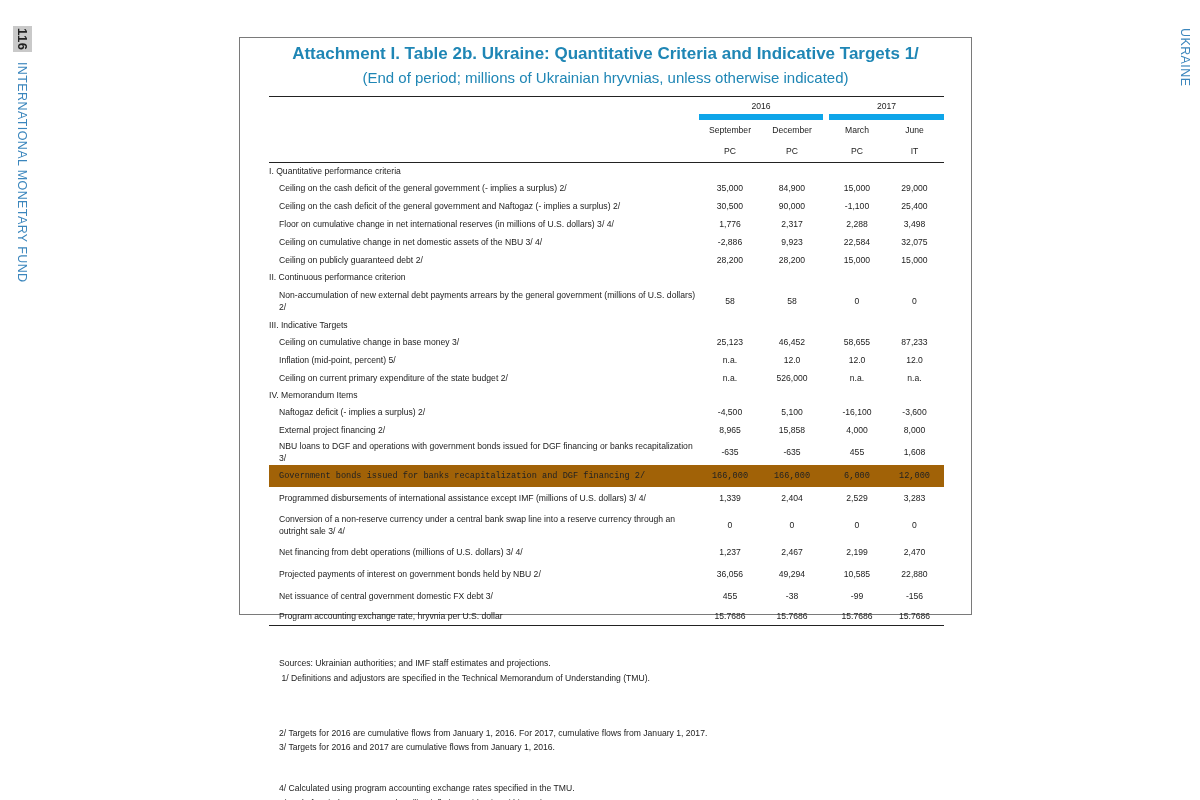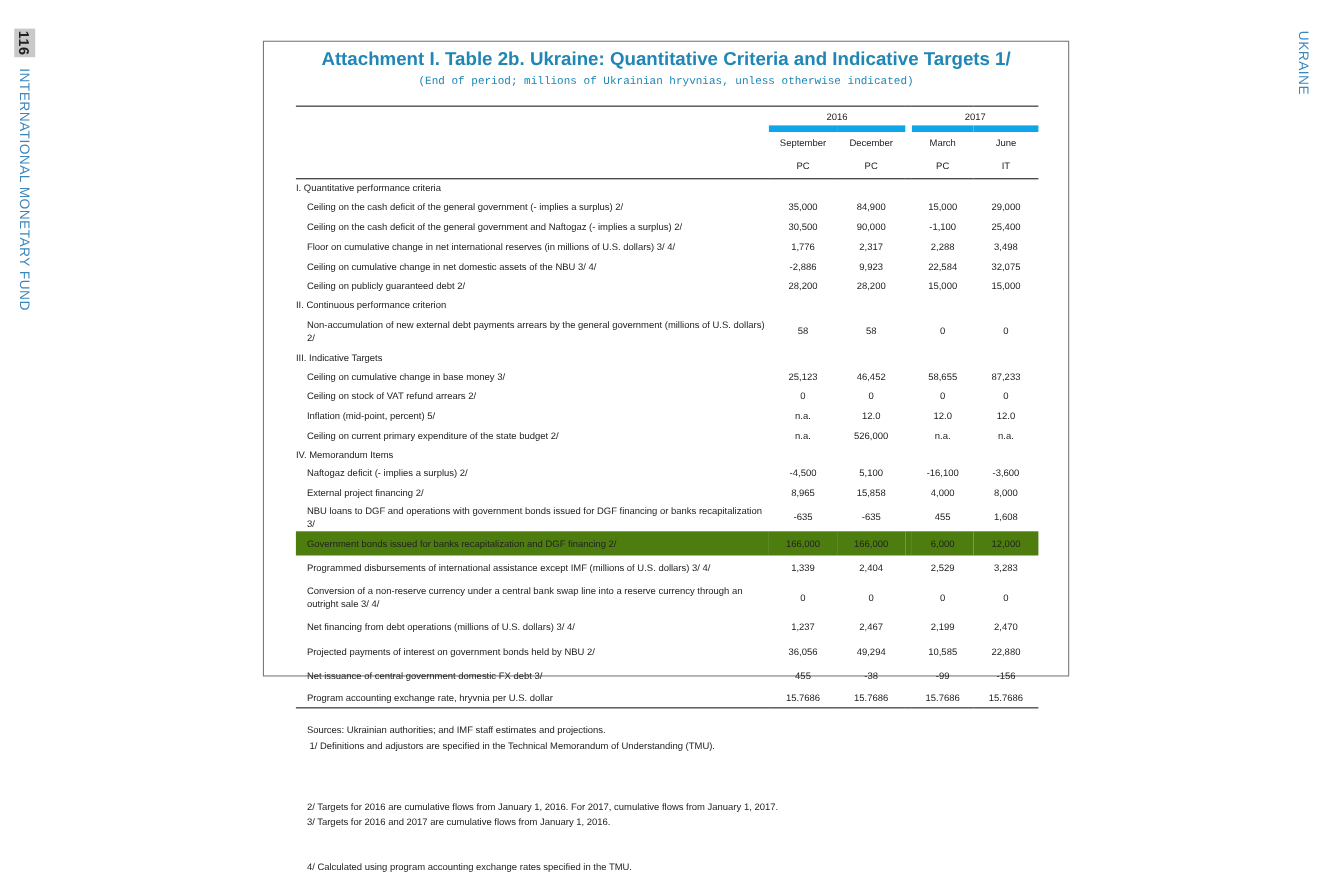--- a/index.html
+++ b/index.html
@@ -31,42 +31,42 @@
     .frame {
       position: absolute; left: 239px; top: 37px; width: 733px; height: 578px;
       border: 1px solid #7a7a7a; box-sizing: border-box;
     }
     .title {
       position: absolute; left: 0; right: 0; top: 6px; text-align: center;
       color: #1f86b5; font-weight: bold; font-size: 17px;
     }
     .subtitle {
       position: absolute; left: 0; right: 0; top: 31px; text-align: center;
-      color: #1f86b5; font-size: 10px; font-family: Liberation Mono, monospace;
+      color: #1f86b5; font-size: 15px;
     }
     .tbl {
       position: absolute; left: 29px; top: 58px; width: 675px;
       border-collapse: collapse; font-size: 8.6px; color: #222;
     }
     .tbl td, .tbl th { padding: 0; font-weight: normal; }
     .tbl .lab { text-align: left; }
     .tbl .num { text-align: center; }
     .hdr-top td { border-top: 1.5px solid #222; height: 17px; vertical-align: middle; }
     .yr { border-bottom: 6px solid #0ea5e9; }
     .gap { width: 6px; }
     .hdr-mon td { height: 20px; }
     .hdr-pc td { height: 22px; border-bottom: 1.5px solid #222; margin-top: 20px; }
     .sec td { height: 16px; }
     .row td { height: 18px; }
     .row.tall td { height: 26px; }
     .row.xtall td { height: 32px; }
     .row.mid td { height: 22px; }
     .row .lab { padding-left: 10px; line-height: 12px; }
     .sec .lab { padding-left: 0; }
-    .row.hl td { background: #4d7c0f; height: 22px; }
+    .row.hl td { background: #a16207; height: 22px; font-family: Liberation Mono, monospace; }
     .row.last td { border-bottom: 1.5px solid #222; }
     .notes {
       position: absolute; left: 39px; top: 618px; font-size: 8.6px; color: #222;
       line-height: 14.8px;
     }
   </style>
 </head>
 <body>
 
 <div class="side-left">
@@ -172,28 +172,20 @@
         </tr>
         <tr class="row">
           <td class="lab">Ceiling on cumulative change in base money  3/</td>
           <td class="num">25,123</td>
           <td class="num">46,452</td>
           <td class="gap"></td>
           <td class="num">58,655</td>
           <td class="num">87,233</td>
         </tr>
         <tr class="row">
-          <td class="lab">Ceiling on stock of VAT refund arrears 2/</td>
-          <td class="num">0</td>
-          <td class="num">0</td>
-          <td class="gap"></td>
-          <td class="num">0</td>
-          <td class="num">0</td>
-        </tr>
-        <tr class="row">
           <td class="lab">Inflation (mid-point, percent) 5/</td>
           <td class="num">n.a.</td>
           <td class="num">12.0</td>
           <td class="gap"></td>
           <td class="num">12.0</td>
           <td class="num">12.0</td>
         </tr>
         <tr class="row">
           <td class="lab">Ceiling on current primary expenditure of the state budget 2/</td>
           <td class="num">n.a.</td>

